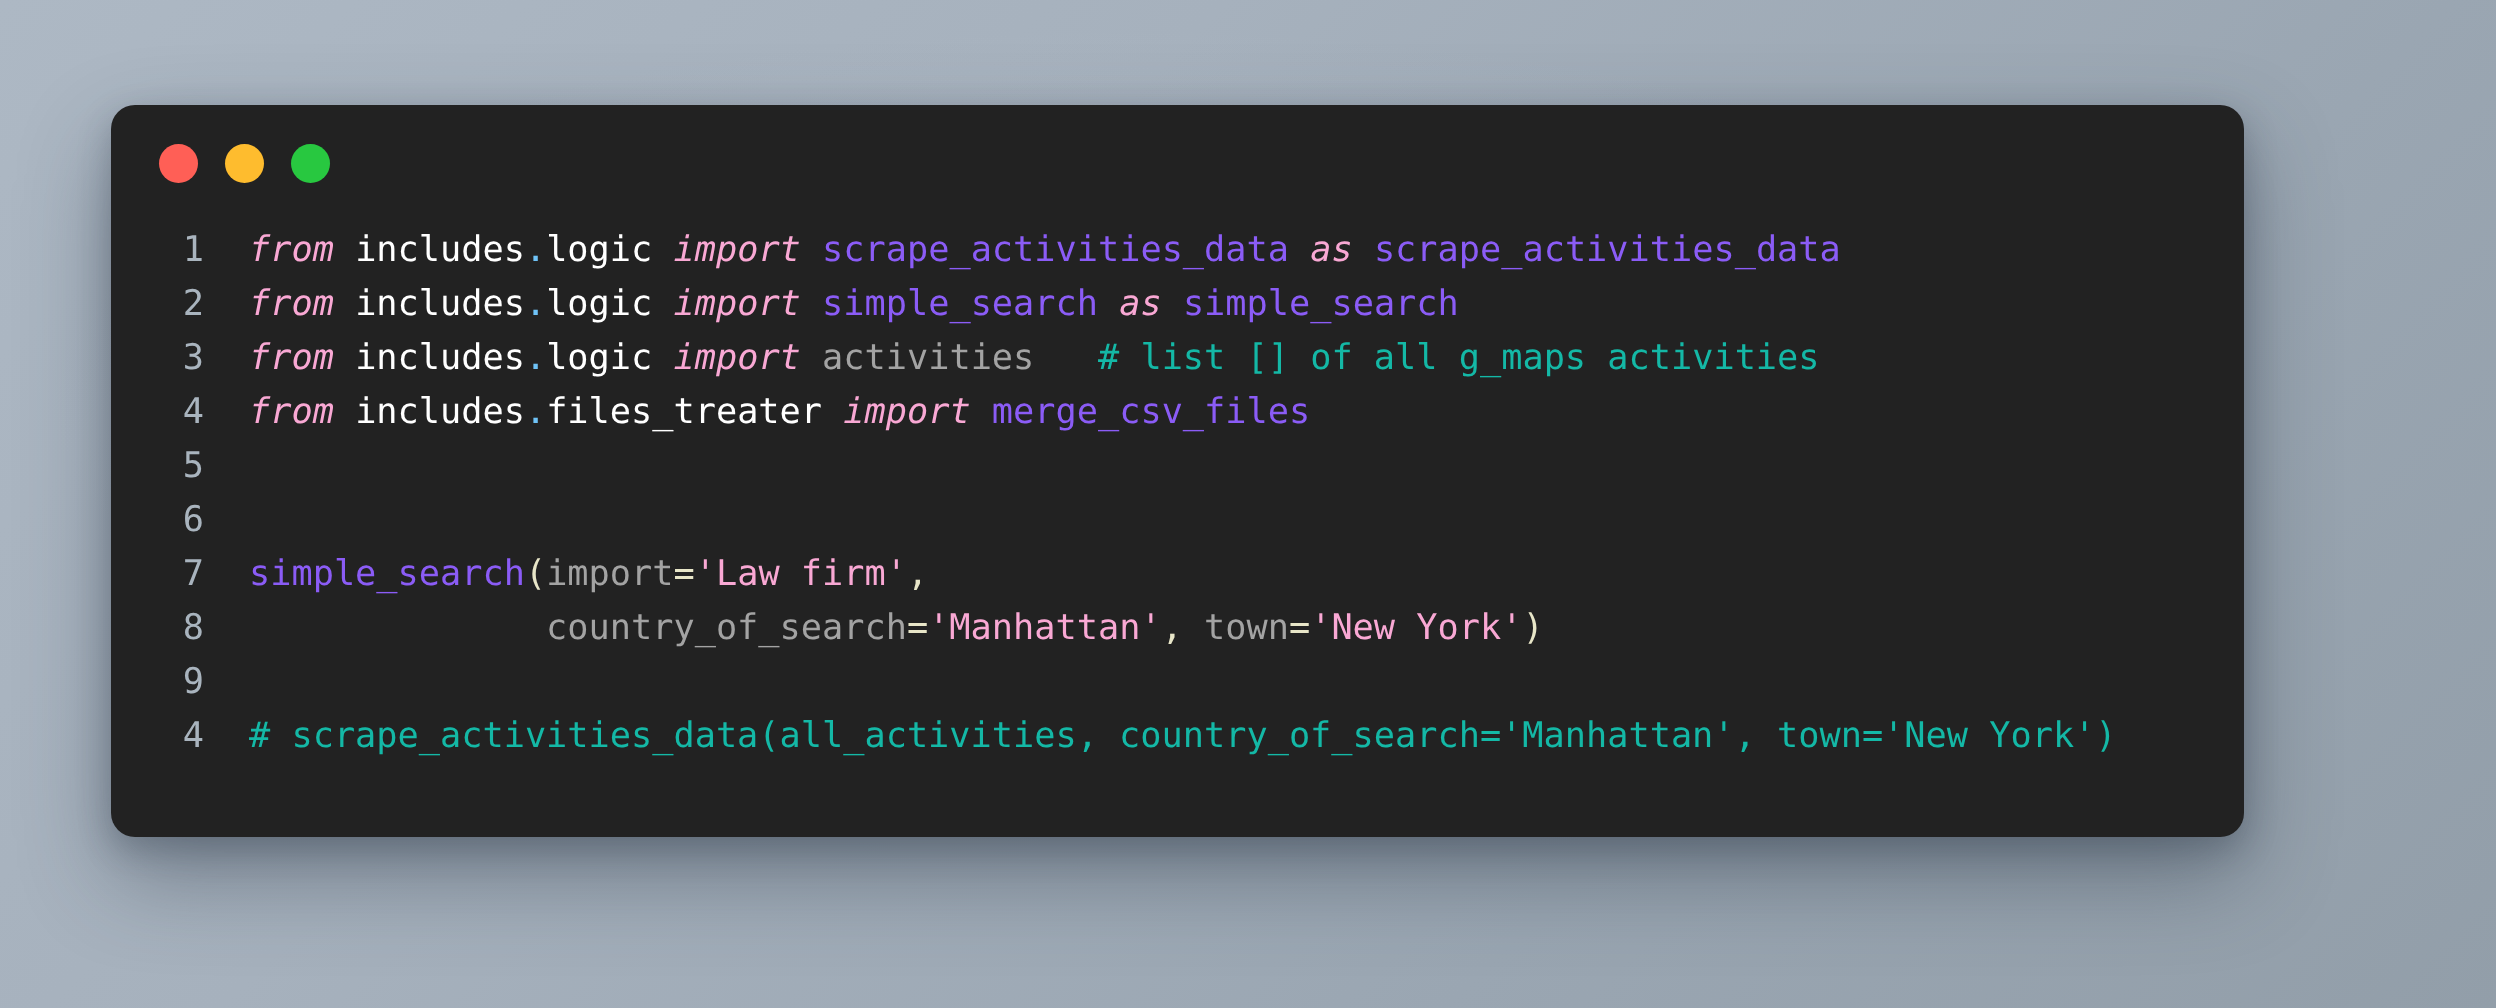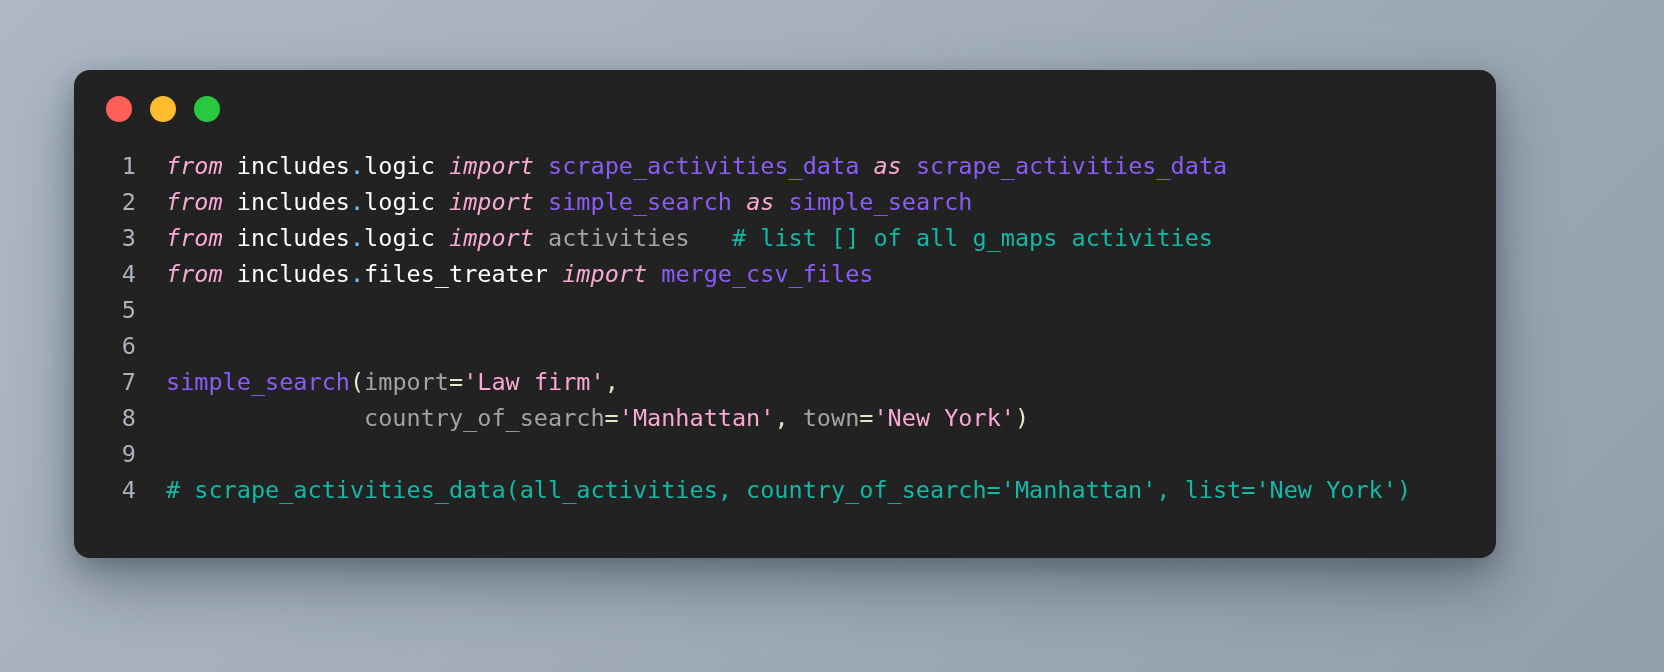--- a/index.html
+++ b/index.html
@@ -117,16 +117,16 @@
   <div class="code-area" id="code-area">
       <div class="code-line"><span class="gutter">1</span><span class="line-content"><span class="tk-keyword">from</span><span class="tk-punct"> </span><span class="tk-module">includes</span><span class="tk-dot">.</span><span class="tk-module">logic</span><span class="tk-punct"> </span><span class="tk-keyword">import</span><span class="tk-punct"> </span><span class="tk-name">scrape_activities_data</span><span class="tk-punct"> </span><span class="tk-keyword">as</span><span class="tk-punct"> </span><span class="tk-name">scrape_activities_data</span></span></div>
       <div class="code-line"><span class="gutter">2</span><span class="line-content"><span class="tk-keyword">from</span><span class="tk-punct"> </span><span class="tk-module">includes</span><span class="tk-dot">.</span><span class="tk-module">logic</span><span class="tk-punct"> </span><span class="tk-keyword">import</span><span class="tk-punct"> </span><span class="tk-name">simple_search</span><span class="tk-punct"> </span><span class="tk-keyword">as</span><span class="tk-punct"> </span><span class="tk-name">simple_search</span></span></div>
       <div class="code-line"><span class="gutter">3</span><span class="line-content"><span class="tk-keyword">from</span><span class="tk-punct"> </span><span class="tk-module">includes</span><span class="tk-dot">.</span><span class="tk-module">logic</span><span class="tk-punct"> </span><span class="tk-keyword">import</span><span class="tk-punct"> </span><span class="tk-builtin">activities</span><span class="tk-punct">   </span><span class="tk-comment"># list [] of all g_maps activities</span></span></div>
       <div class="code-line"><span class="gutter">4</span><span class="line-content"><span class="tk-keyword">from</span><span class="tk-punct"> </span><span class="tk-module">includes</span><span class="tk-dot">.</span><span class="tk-module">files_treater</span><span class="tk-punct"> </span><span class="tk-keyword">import</span><span class="tk-punct"> </span><span class="tk-name">merge_csv_files</span></span></div>
       <div class="code-line"><span class="gutter">5</span><span class="line-content"></span></div>
       <div class="code-line"><span class="gutter">6</span><span class="line-content"></span></div>
       <div class="code-line"><span class="gutter">7</span><span class="line-content"><span class="tk-name">simple_search</span><span class="tk-punct">(</span><span class="tk-builtin">import</span><span class="tk-punct">=</span><span class="tk-string">'Law firm'</span><span class="tk-punct">,</span></span></div>
       <div class="code-line"><span class="gutter">8</span><span class="line-content"><span class="tk-punct">              </span><span class="tk-builtin">country_of_search</span><span class="tk-punct">=</span><span class="tk-string">'Manhattan'</span><span class="tk-punct">, </span><span class="tk-builtin">town</span><span class="tk-punct">=</span><span class="tk-string">'New York'</span><span class="tk-punct">)</span></span></div>
       <div class="code-line"><span class="gutter">9</span><span class="line-content"></span></div>
-      <div class="code-line"><span class="gutter">4</span><span class="line-content"><span class="tk-comment"># scrape_activities_data(all_activities, country_of_search='Manhattan', list='New York')</span></span></div>
+      <div class="code-line"><span class="gutter">4</span><span class="line-content"><span class="tk-comment"># scrape_activities_data(all_activities, country_of_search='Manhattan', town='New York')</span></span></div>
     </div>
 
 </div>
 
 </body></html>

